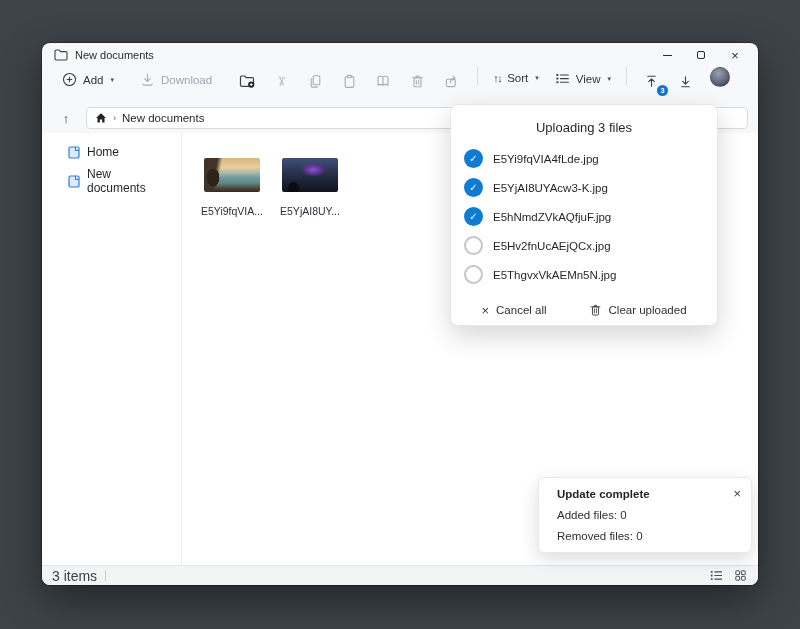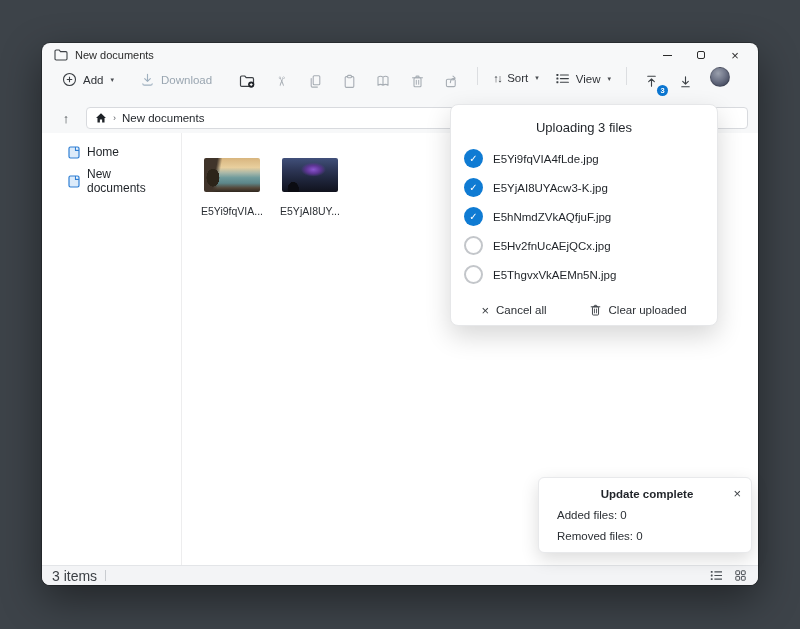--- a/index.html
+++ b/index.html
@@ -95,21 +95,21 @@
   .popup-footer { display:flex; justify-content:center; align-items:center; gap:30px; margin-top:10px; }
   .pf-btn { display:flex; align-items:center; gap:7px; border:0; background:transparent; font-size:11.5px; color:#2b2f34; font-family:inherit; padding:4px 6px; border-radius:4px; }
   .pf-x { font-size:13px; line-height:1; color:#3c4045; }
 
   
   .toast {
     position:absolute; left:538px; top:477px; width:214px; height:76px;
     background:#fff; border:1px solid #e8e9eb; border-radius:6px;
     box-shadow:0 6px 18px rgba(0,0,0,.14); z-index:4; padding:10px 14px 0 18px;
   }
-  .toast-title { text-align:center; font-size:11.5px; font-weight:bold; color:#1f2328; }
+  .toast-title { font-size:11.5px; font-weight:bold; color:#1f2328; }
   .toast-close { position:absolute; right:10px; top:8px; border:0; background:transparent; font-size:13px; color:#3c4045; }
   .toast-line { font-size:11.5px; color:#2b2f34; margin-top:9px; }
 </style>
 </head>
 <body>
 
 <div class="stage">
 
   <div class="window">
 

